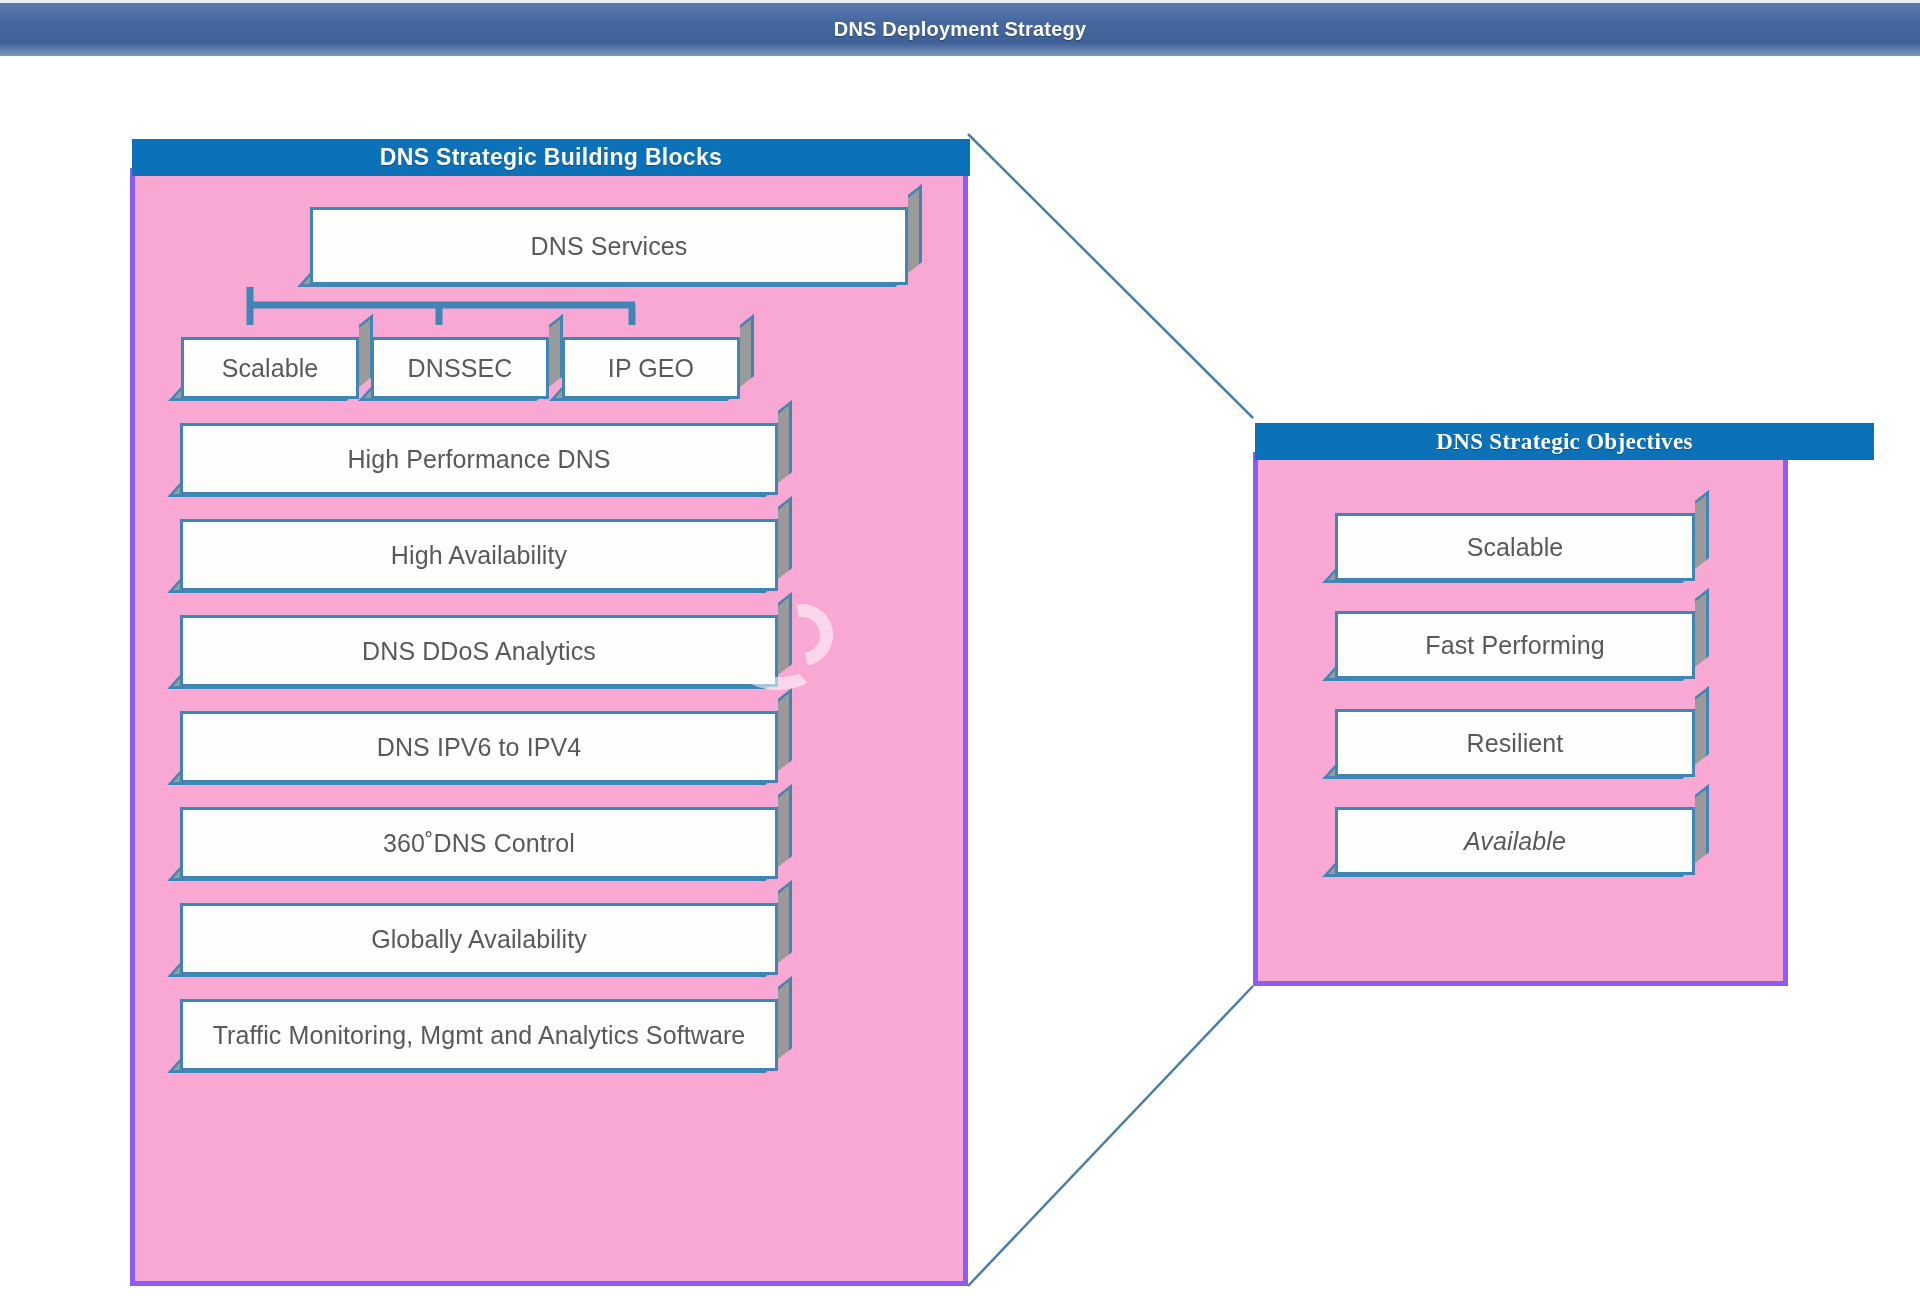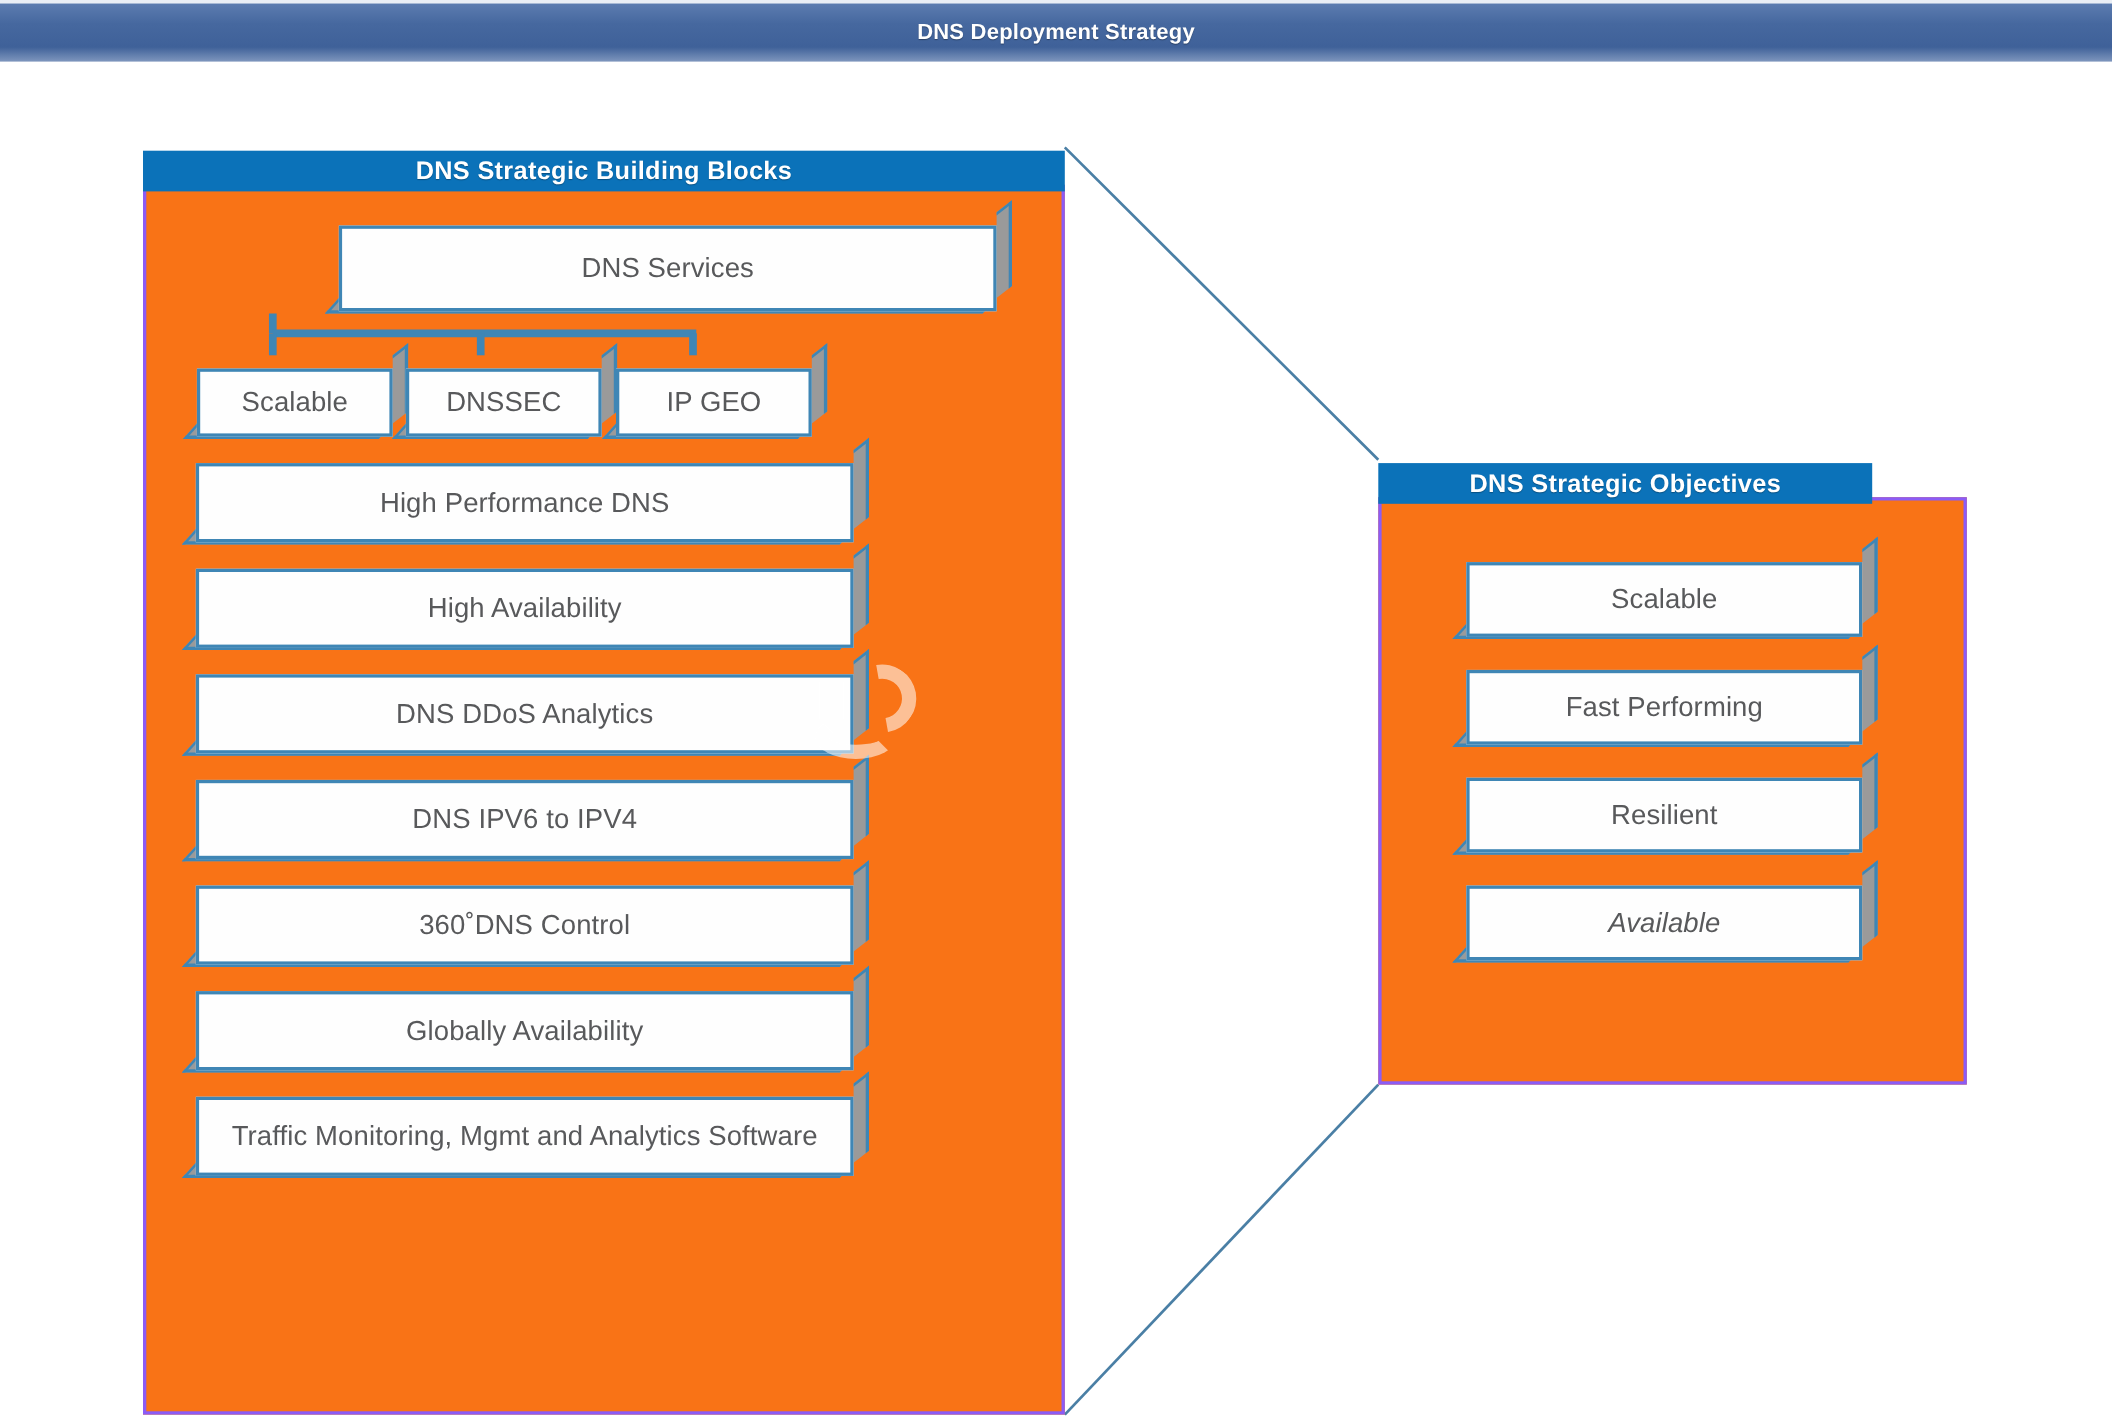--- a/index.html
+++ b/index.html
@@ -21,35 +21,35 @@
   }
   .titlebar .t {
     color: #ffffff; font-size: 20px; font-weight: bold; letter-spacing: .2px;
     text-shadow: 0 1px 1px rgba(0,0,0,.35);
   }
 
   
   svg.links { position: absolute; left: 0; top: 0; width: 1920px; height: 1296px; pointer-events: none; }
 
   
-  .panel { position: absolute; border: 3px solid #8b5cf6; background: #f97316; }
+  .panel { position: absolute; border: 5px solid #8b5cf6; background: #f9a8d4; }
   .panel-head {
     position: absolute; left: -3px; top: -34px; height: 37px;
     background: #0b72b9;
     display: flex; align-items: center; justify-content: center;
   }
   .panel-head .h {
     color: #ffffff; font-weight: bold; font-size: 23px; letter-spacing: .3px;
     text-shadow: 0 1px 1px rgba(0,0,0,.3);
   }
 
   #panel-left  { left: 130px; top: 168px; width: 838px; height: 1118px; }
   #panel-left  .panel-head { width: 838px; }
   #panel-right { left: 1253px; top: 452px; width: 535px; height: 534px; }
-  #panel-right .panel-head { width: 449px; }
+  #panel-right .panel-head { width: 619px; font-family: Liberation Serif, serif; }
 
   
   .box3d { position: absolute; }
   .box3d .face {
     position: absolute; left: 0; top: 0; width: 100%; height: 100%;
     background: #fefefe;
     border: 3px solid #3f86b5;
     display: flex; align-items: center; justify-content: center;
     z-index: 2;
     margin-top: 12px;

